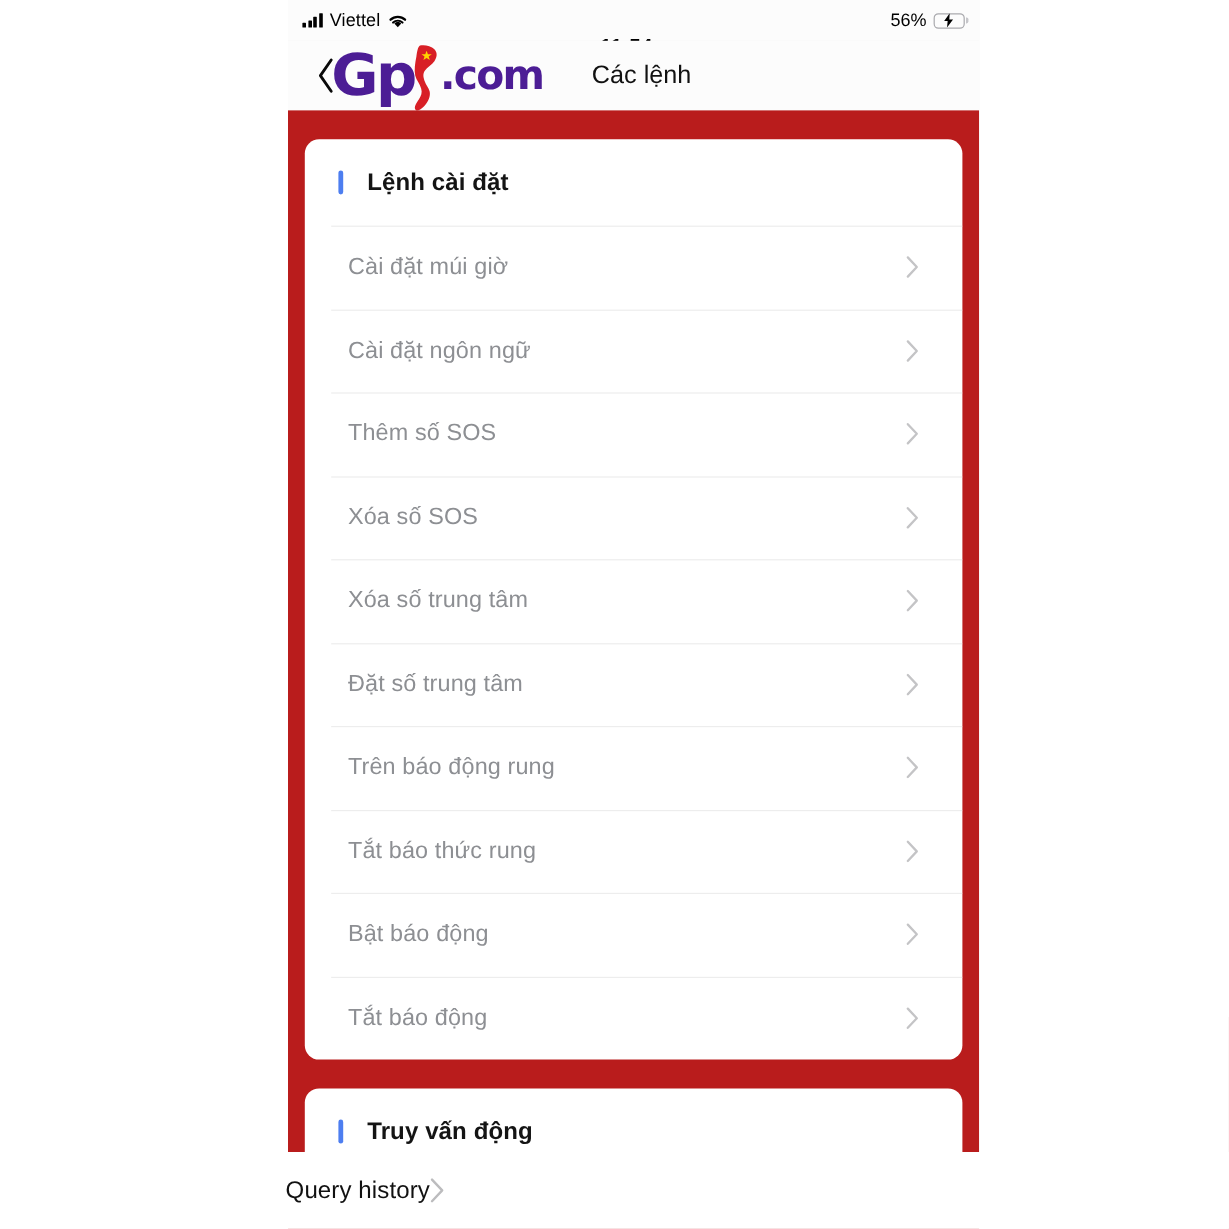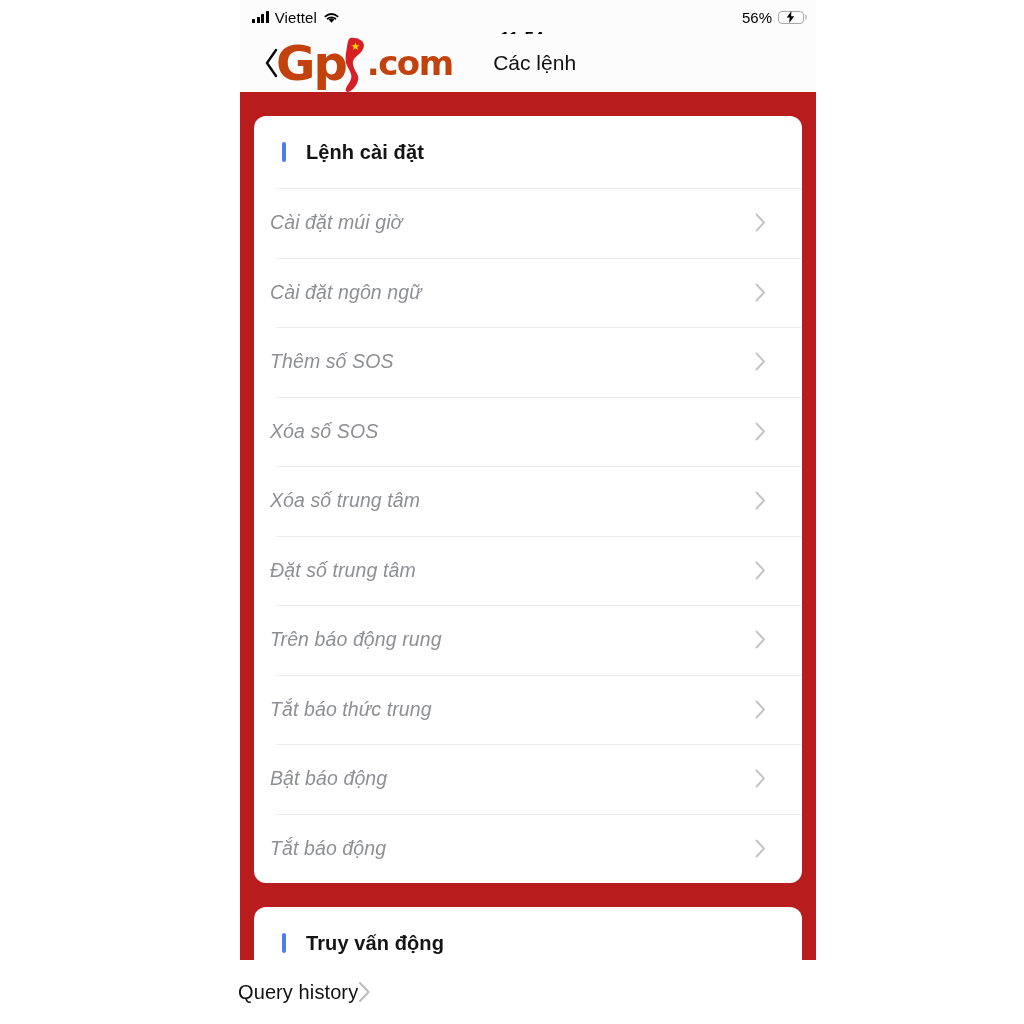--- a/index.html
+++ b/index.html
@@ -114,21 +114,21 @@
     transform: translateY(-50%);
     display: flex;
     align-items: center;
     height: 56px;
   }
   .logo-text {
     font-family: "DejaVu Sans", sans-serif;
     font-weight: 700;
     font-size: 48px;
     line-height: 1;
-    color: #c2410c;
+    color: #4c1d95;
     letter-spacing: -2px;
   }
   .logo-text.small { font-size: 34px; letter-spacing: -1.5px; }
   .logo-map {
     width: 34px; height: 58px;
     margin: 0 -4px 0 -9px;
     position: relative;
     top: 2px;
   }
 
@@ -177,23 +177,22 @@
     color: #141414;
     letter-spacing: 0.1px;
   }
 
   .cmd-row {
     position: relative;
     display: flex;
     align-items: center;
     justify-content: space-between;
     height: 69.5px;
-    padding: 0 36px 0 16px;
+    padding: 0 36px 0 36px;
     cursor: pointer;
-    font-style: italic;
   }
   .cmd-row::before {
     content: "";
     position: absolute;
     left: 22px; right: 0; top: 0;
     height: 1px;
     background: #ededed;
   }
   .cmd-label {
     font-size: 19.5px;
@@ -331,21 +330,21 @@
       </div>
 
       <div class="cmd-row">
         <span class="cmd-label">Trên báo động rung</span>
         <svg class="chevron" viewBox="0 0 11 19">
             <path d="M1.5 1.5 L9 9.5 L1.5 17.5" stroke="#c4c4c6" stroke-width="1.9" fill="none" stroke-linecap="round" stroke-linejoin="round"></path>
           </svg>
       </div>
 
       <div class="cmd-row">
-        <span class="cmd-label">Tắt báo thức trung</span>
+        <span class="cmd-label">Tắt báo thức rung</span>
         <svg class="chevron" viewBox="0 0 11 19">
             <path d="M1.5 1.5 L9 9.5 L1.5 17.5" stroke="#c4c4c6" stroke-width="1.9" fill="none" stroke-linecap="round" stroke-linejoin="round"></path>
           </svg>
       </div>
 
       <div class="cmd-row">
         <span class="cmd-label">Bật báo động</span>
         <svg class="chevron" viewBox="0 0 11 19">
             <path d="M1.5 1.5 L9 9.5 L1.5 17.5" stroke="#c4c4c6" stroke-width="1.9" fill="none" stroke-linecap="round" stroke-linejoin="round"></path>
           </svg>

